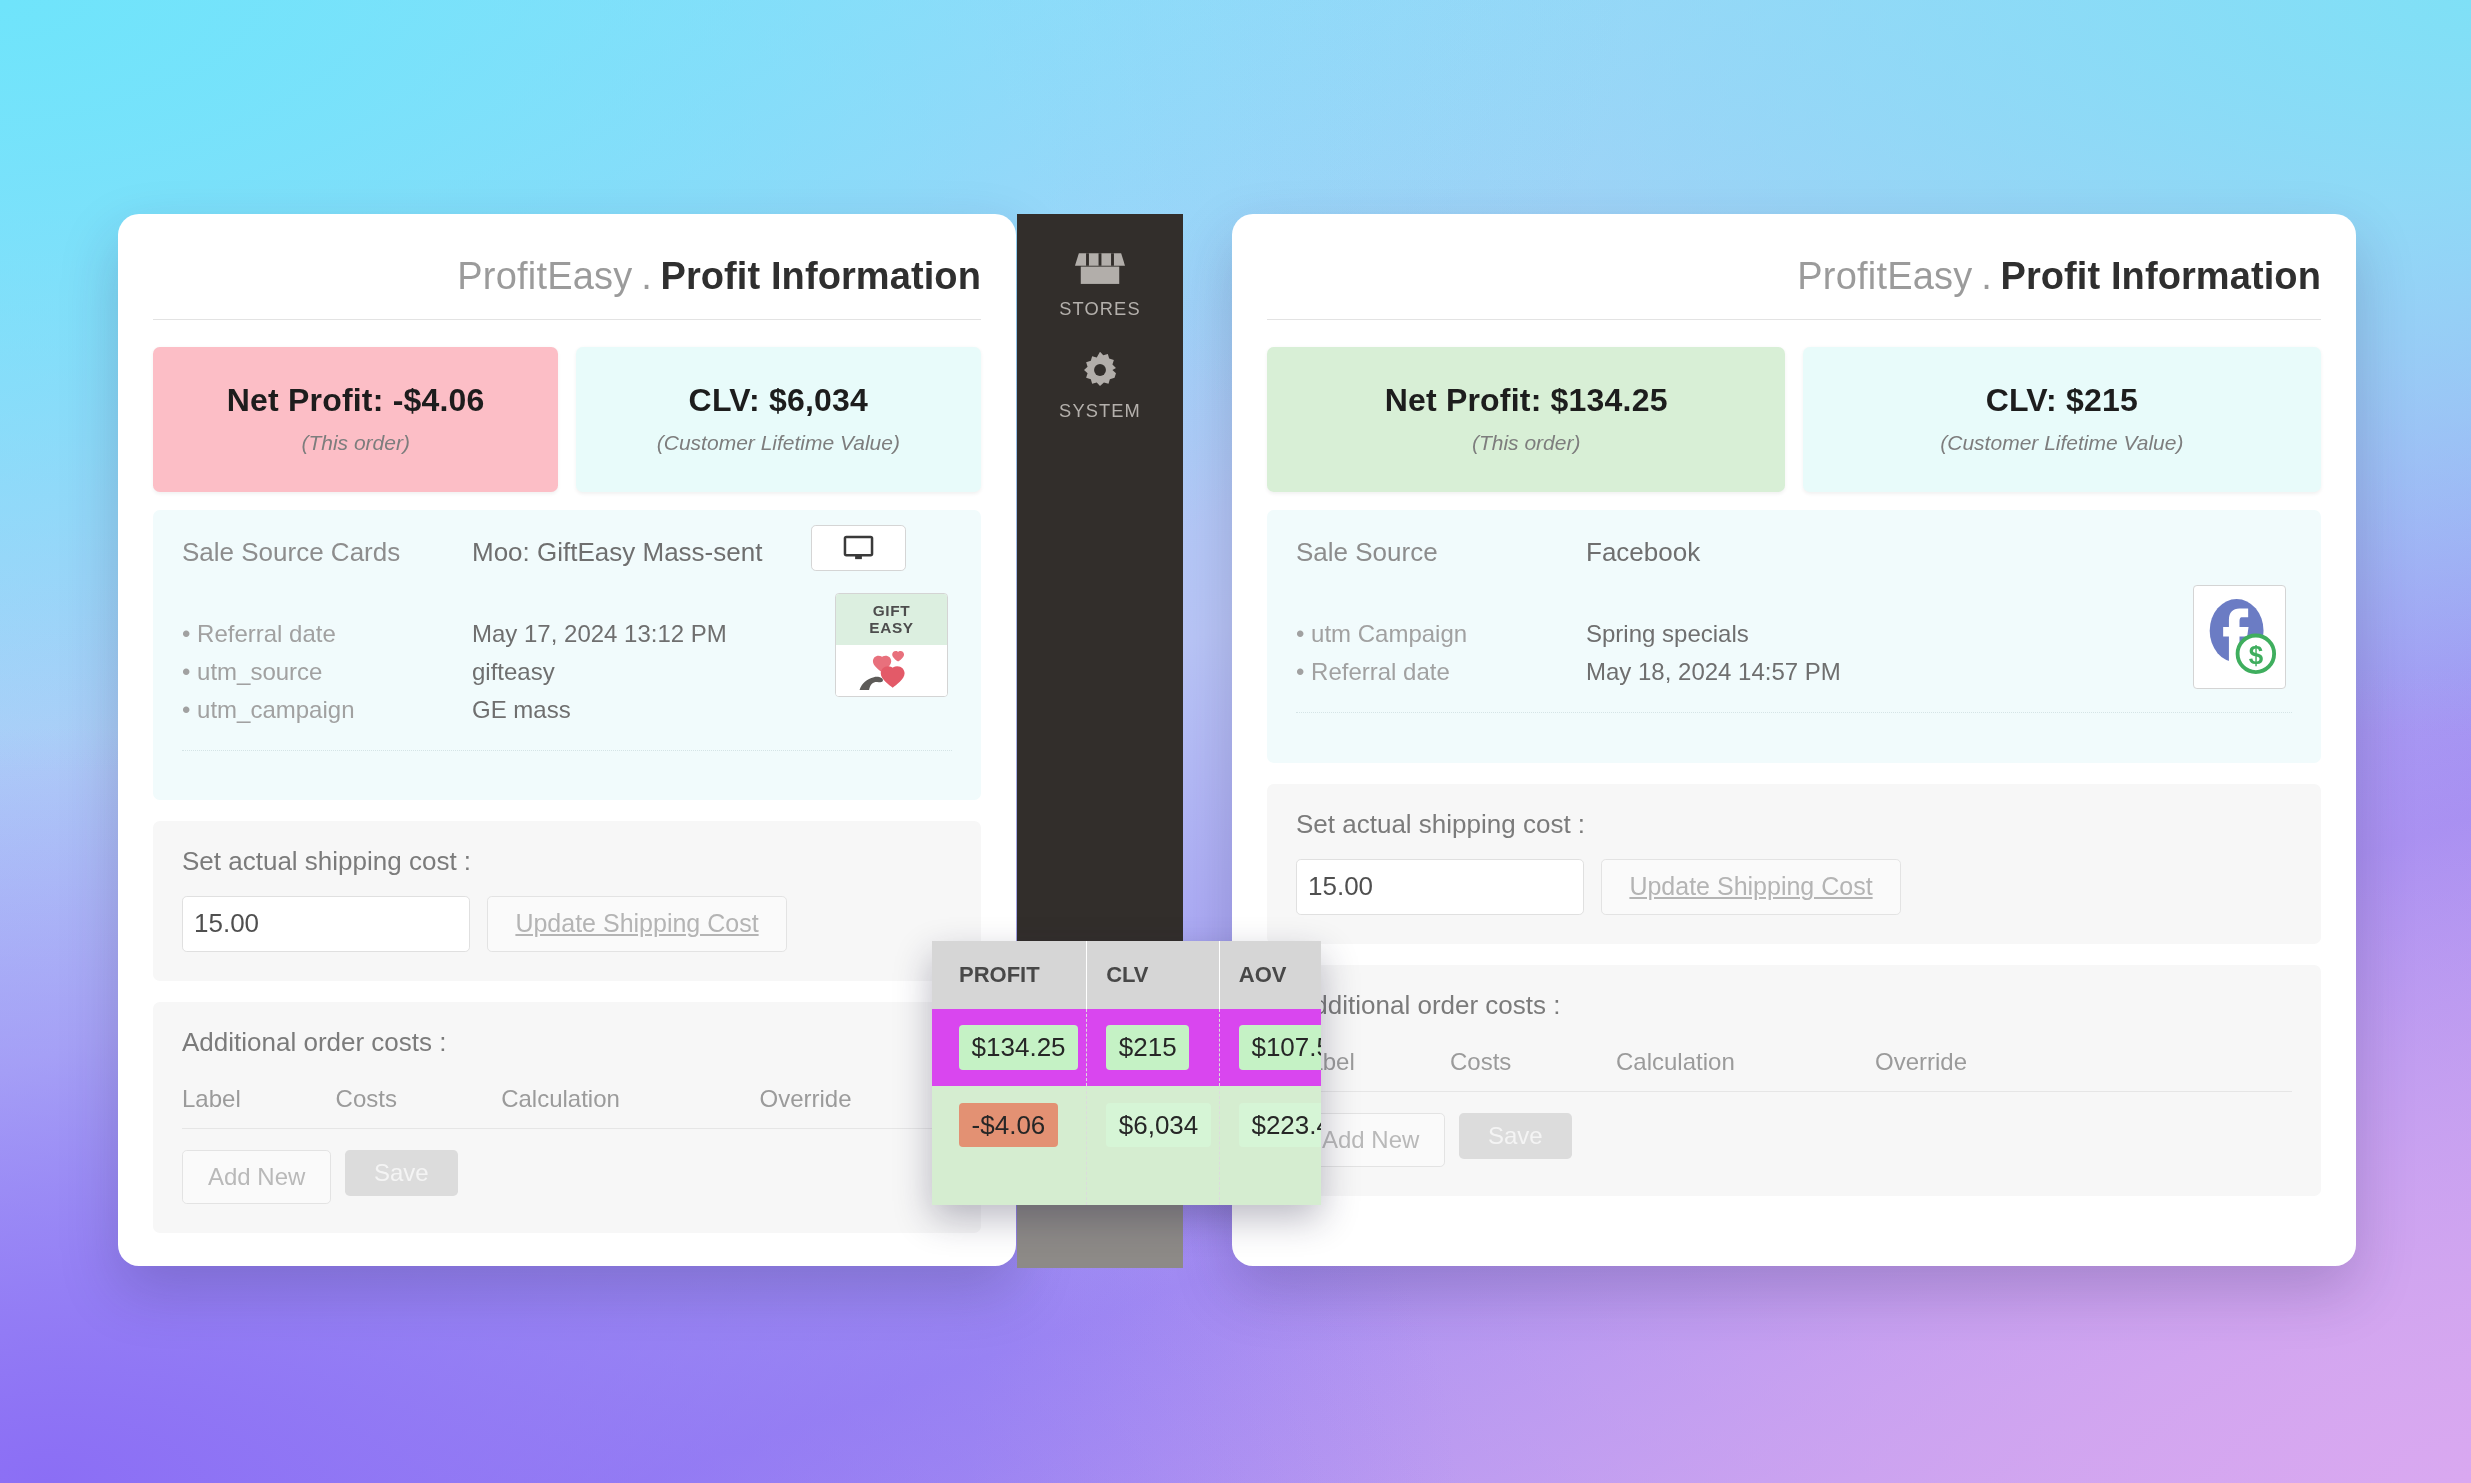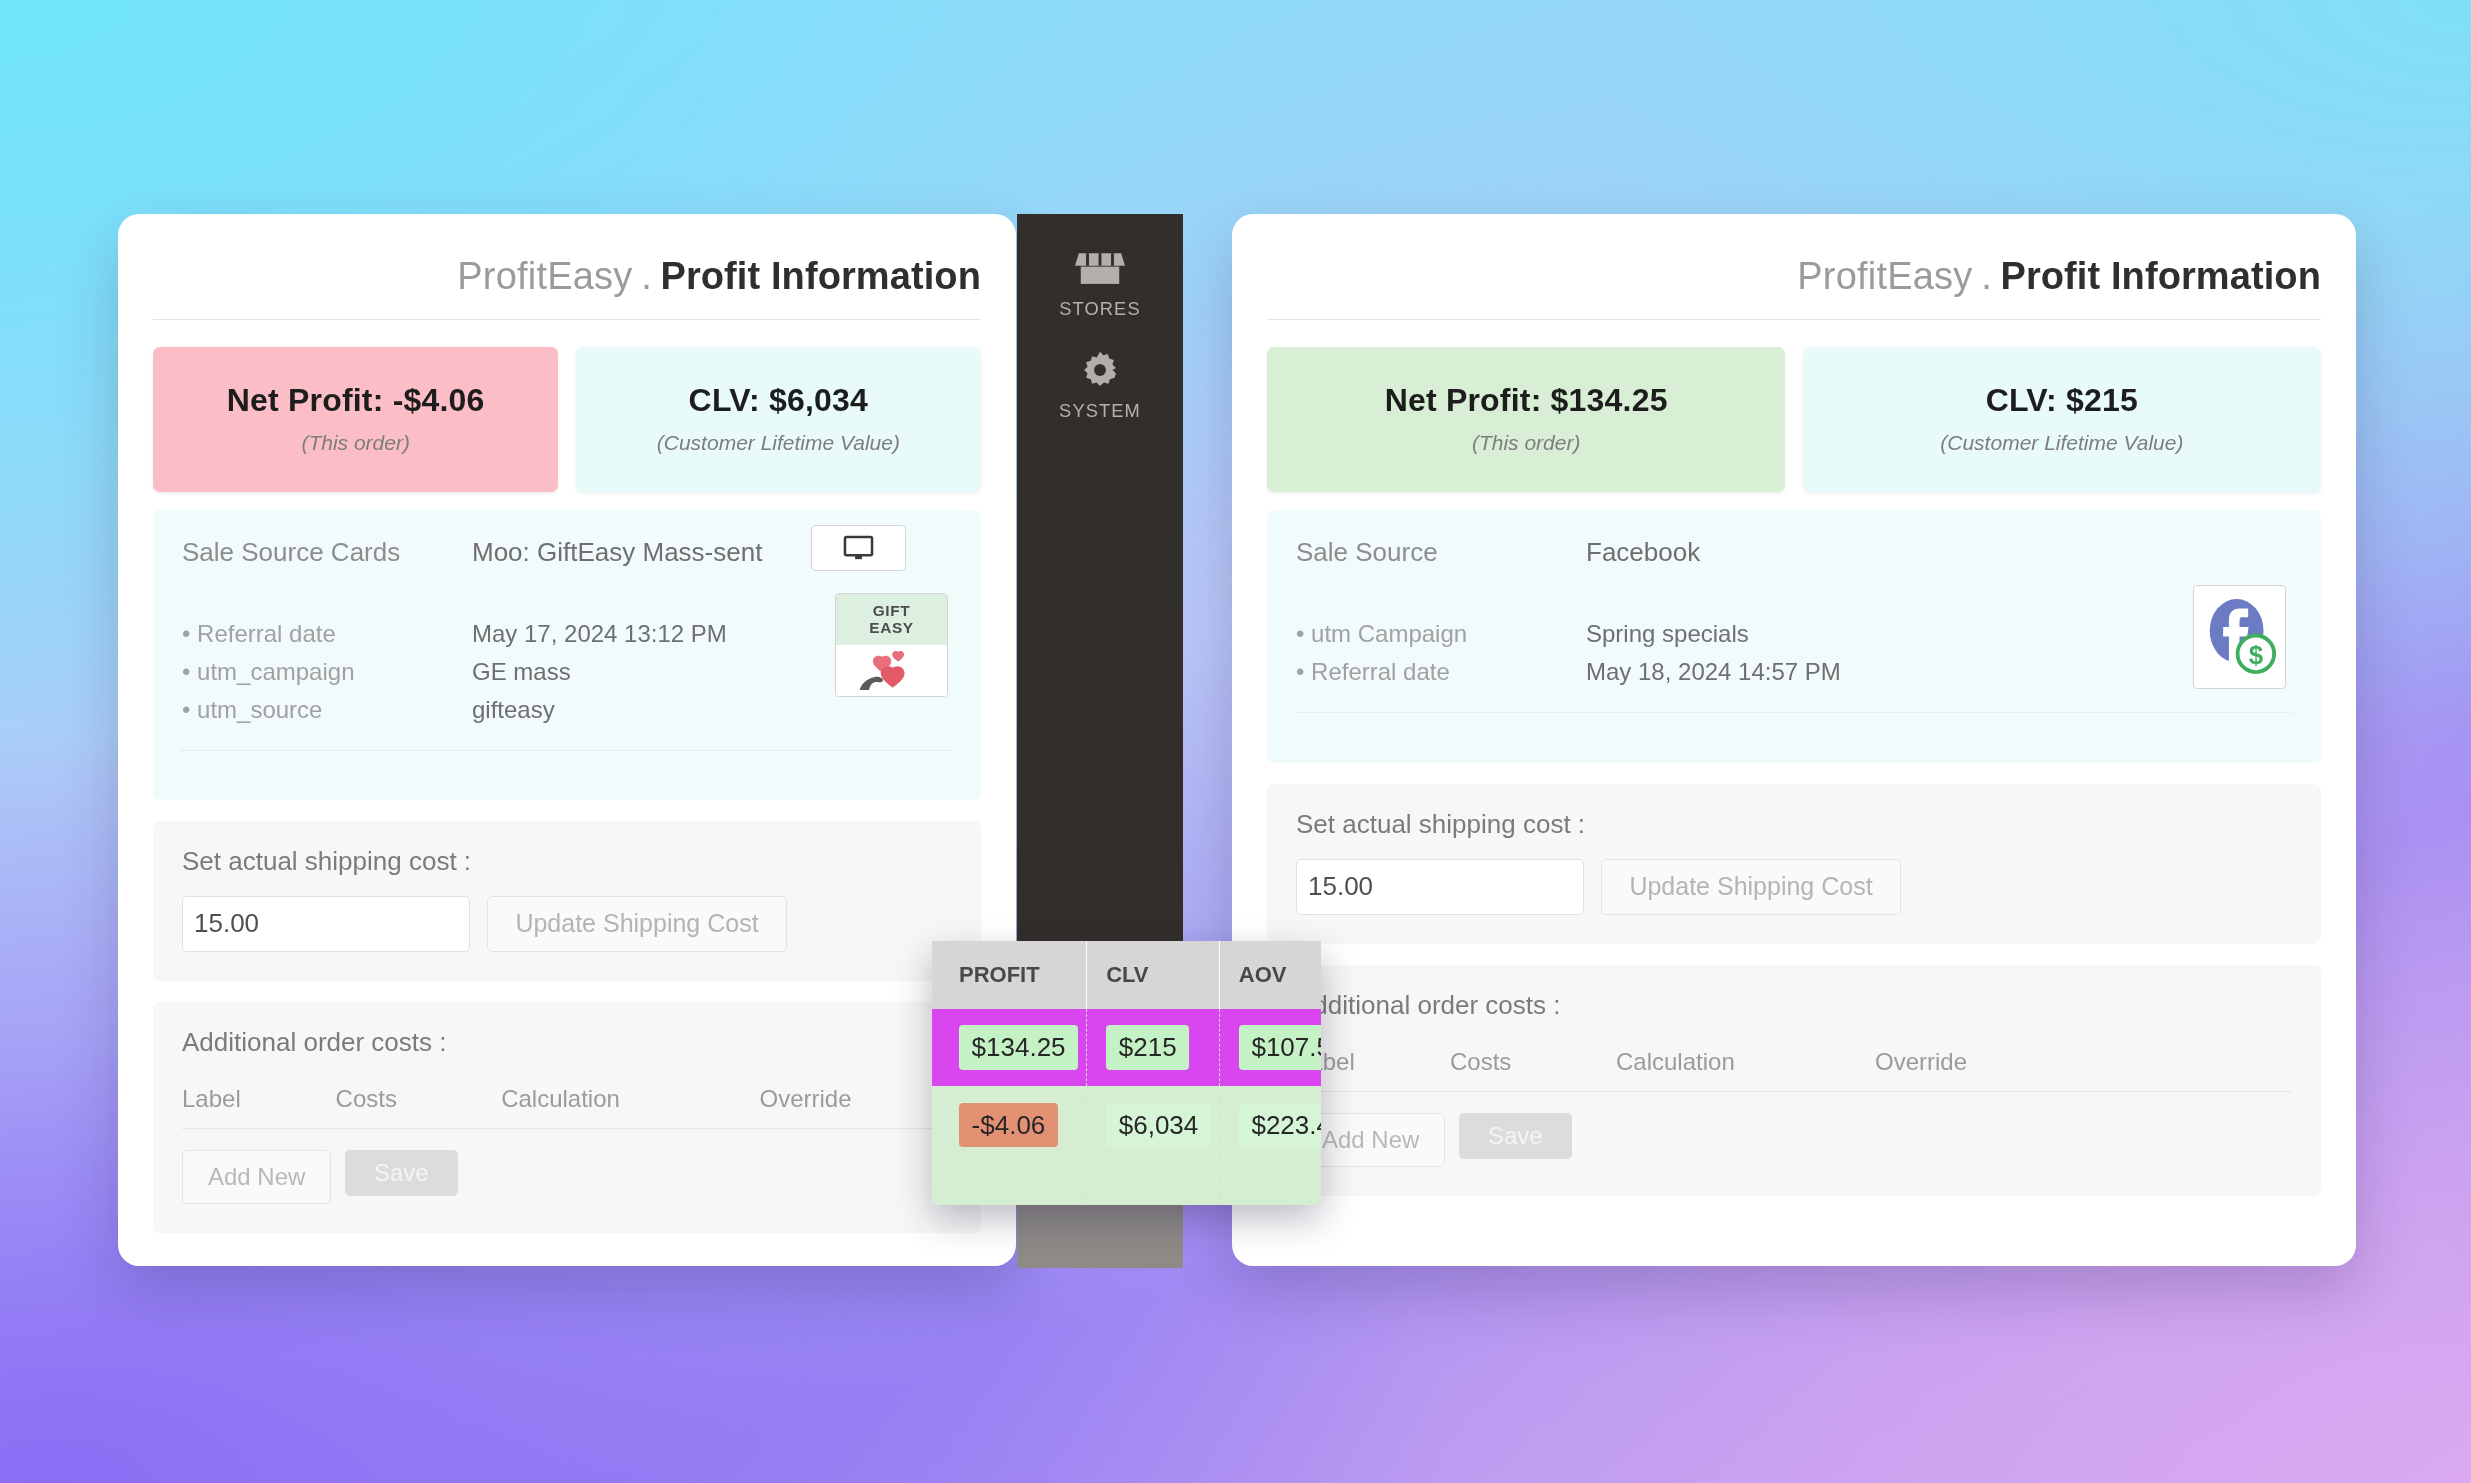--- a/index.html
+++ b/index.html
@@ -232,20 +232,21 @@
   .ship-btn {
     height: 56px;
     padding: 0 27px;
     border: 1.9px solid #e3e3e3;
     border-radius: 4.8px;
     background: #fafafa;
     color: #b4b4b4;
     font-size: 25px;
     font-family: "Liberation Sans", sans-serif;
     cursor: pointer;
+    text-decoration: underline;
   }
 
   
   .costs-head {
     display: flex;
     margin-top: 27px;
     font-size: 24px;
     color: #9b9b9b;
     padding-bottom: 15.4px;
     border-bottom: 1.9px solid #e6e6e6;
@@ -418,26 +419,26 @@
         <div class="source-label">Sale Source Cards</div>
         <div class="source-value">Moo: GiftEasy Mass-sent</div>
       </div>
 
       <div class="kv-list">
         <div class="kv-row">
           <div class="kv-key">• Referral date</div>
           <div class="kv-val">May 17, 2024 13:12 PM</div>
         </div>
         <div class="kv-row">
+          <div class="kv-key">• utm_source</div>
+          <div class="kv-val">gifteasy</div>
+        </div>
+        <div class="kv-row">
           <div class="kv-key">• utm_campaign</div>
           <div class="kv-val">GE mass</div>
-        </div>
-        <div class="kv-row">
-          <div class="kv-key">• utm_source</div>
-          <div class="kv-val">gifteasy</div>
         </div>
       </div>
 
       <div class="dotted-rule"></div>
     </div>
 
     <div class="grey-box">
       <div class="block-label">Set actual shipping cost :</div>
       <div class="ship-row">
         <input class="ship-input" type="text" value="15.00" style="">

